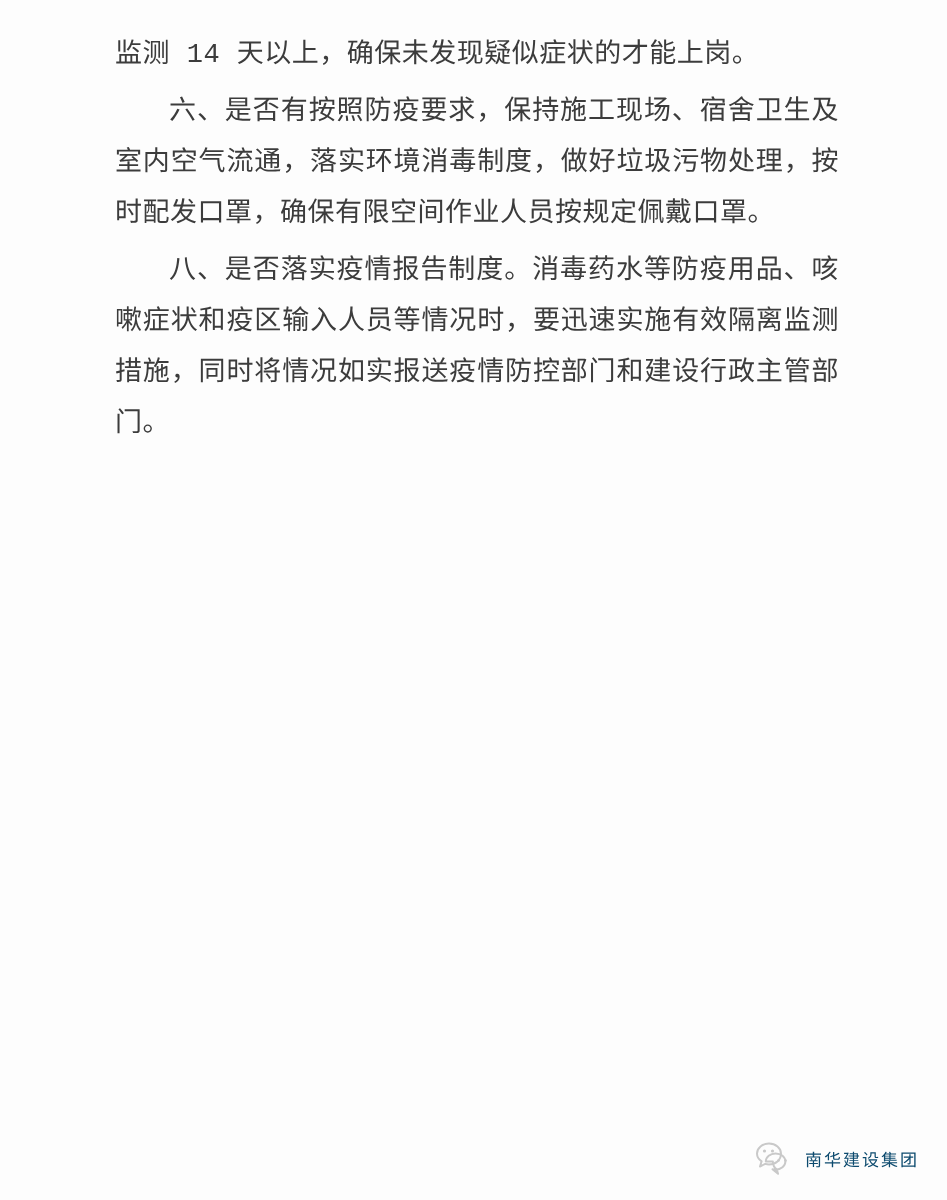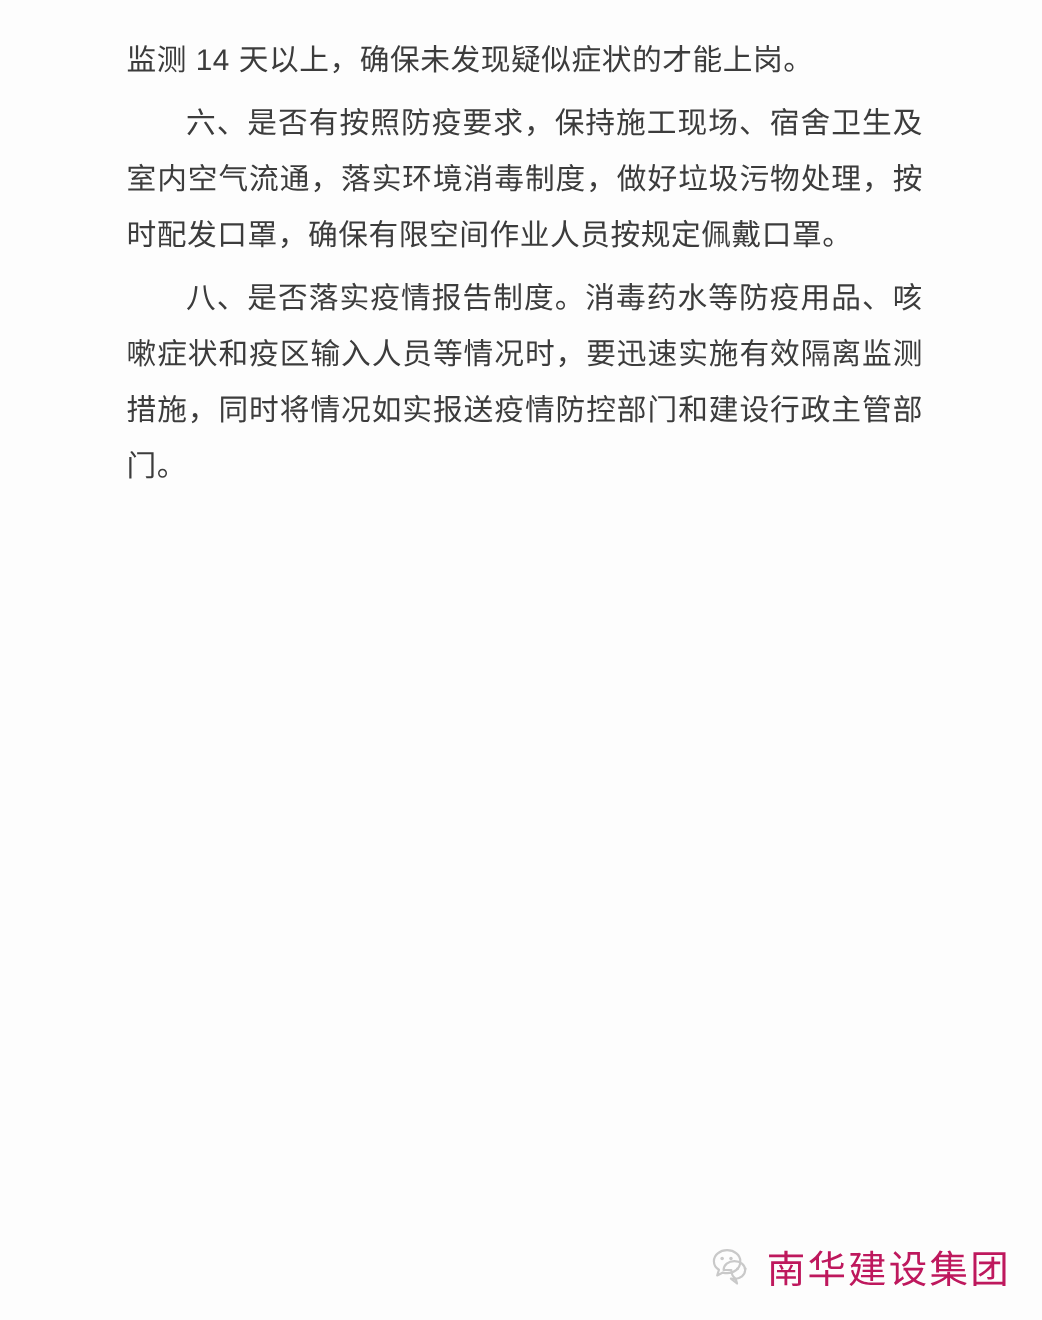--- a/index.html
+++ b/index.html
@@ -6,21 +6,21 @@
     margin: 0;
     padding: 0;
     background: #ffffff;
   }
   .page {
     position: relative;
     width: 947px;
     height: 1200px;
     background: #fdfdfd;
     overflow: hidden;
-    font-family: Liberation Sans, sans-serif;
+    font-family: Liberation Mono, monospace;
   }
   .text-block {
     position: absolute;
     left: 115px;
     top: 30px;
     width: 724px;
     font-size: 27px;
     line-height: 51px;
     color: #3c3c3c;
     text-align: justify;
@@ -37,22 +37,22 @@
   .para:last-child {
     margin-bottom: 0;
   }
   .watermark {
     position: absolute;
     right: 28px;
     bottom: 24px;
     display: flex;
     align-items: center;
     gap: 10px;
-    color: #be185d;
-    font-size: 35px;
+    color: #0c4a6e;
+    font-size: 17px;
     letter-spacing: 2px;
     user-select: none;
   }
   .wm-icon {
     display: inline-flex;
     align-items: center;
   }
 </style>
 </head>
 <body>

